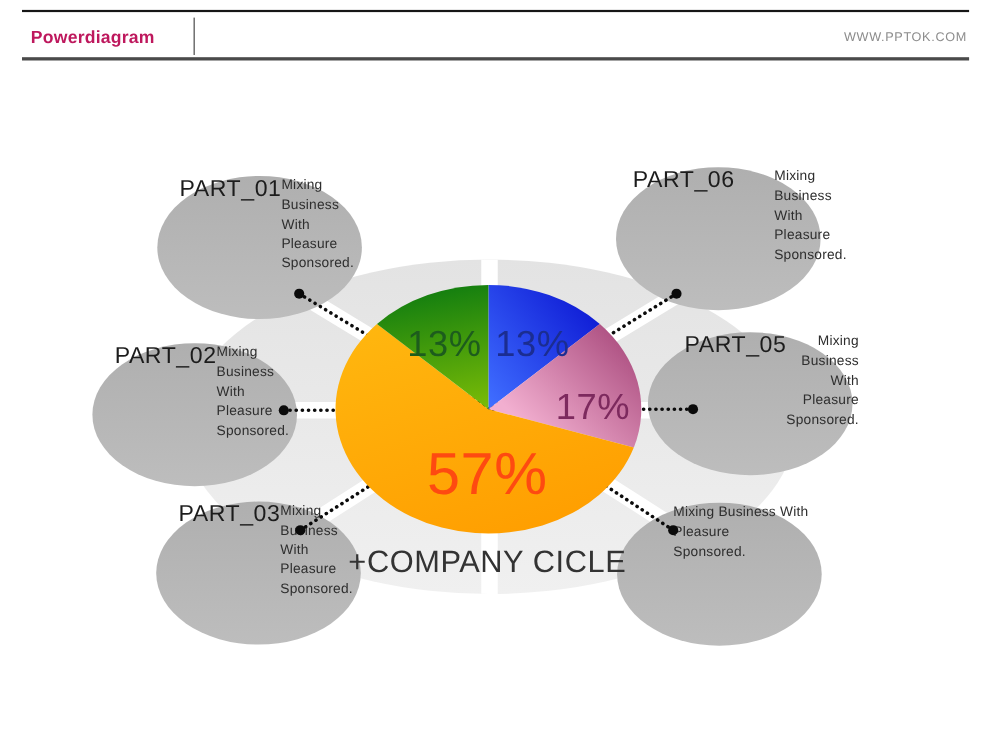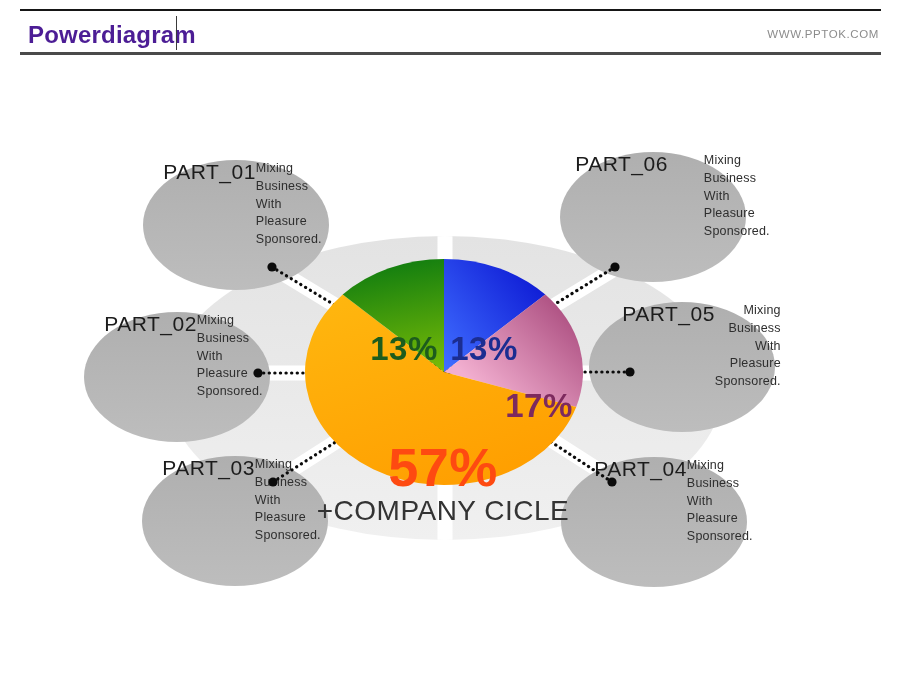--- a/index.html
+++ b/index.html
@@ -4,21 +4,21 @@
 <style>
   html,body{margin:0;padding:0;background:#fff;}
   #slide{
     position:relative;width:900px;height:675px;background:#fff;overflow:hidden;
     font-family:"Liberation Sans", sans-serif;
   }
   
   .top-rule{position:absolute;left:20px;top:9px;width:861px;height:2px;background:#161616;}
   .header-title{
     position:absolute;left:28px;top:21px;height:28px;line-height:28px;
-    font-size:24px;font-weight:bold;color:#4c1d95;letter-spacing:0.2px;
+    font-size:16px;font-weight:bold;color:#be185d;letter-spacing:0.2px;
   }
   .header-sep{position:absolute;left:176px;top:16px;width:1px;height:34px;background:#3a3a3a;}
   .header-site{
     position:absolute;right:21px;top:28px;font-size:11.5px;color:#8c8c8c;letter-spacing:0.6px;
   }
   .header-rule{position:absolute;left:20px;top:52px;width:861px;height:2.5px;background:#4a4a4a;}
   
   svg.layer{position:absolute;left:150px;top:200px;width:600px;height:420px;}
   #bg-layer{z-index:1;}
   #pie-layer{z-index:3;}
@@ -35,21 +35,21 @@
   .part.pright{padding-left:45px;padding-right:6px;}
   #part-01{left:143px;top:160px;}
   #part-02{left:84px; top:312px;}
   #part-03{left:142px;top:456px;}
   #part-06{left:560px;top:152px;gap:36px;}
   #part-05{left:589px;top:302px;text-align:right;}
   #part-04{left:561px;top:457px;}
   
   .pct{
     position:absolute;z-index:4;transform:translate(-50%,-50%);
-    font-size:33px;font-weight:700;letter-spacing:0.5px;white-space:nowrap;margin-top:36px;
+    font-size:33px;font-weight:400;letter-spacing:0.5px;white-space:nowrap;
   }
   #lbl-green {left:404px;top:313px;}
   #lbl-blue  {left:484px;top:313px;}
   #lbl-pink  {left:539px;top:370px;text-align:right;}
   #lbl-orange{left:443px;top:431px;font-size:54px;}
   .caption{
     position:absolute;z-index:4;left:443px;top:511px;transform:translate(-50%,-50%);
     font-size:28px;color:#333;letter-spacing:0.5px;white-space:nowrap;
   }
 </style>
@@ -99,21 +99,20 @@
 Pleasure
 Sponsored.</div>
   </div>
   <div class="part pleft" id="part-03">
     <div class="ptitle">PART_03</div>
     <div class="pdesc">Mixing Business With
 Pleasure
 Sponsored.</div>
   </div>
   <div class="part pright" id="part-04">
-    <div class="ptitle">PART_04</div>
     <div class="pdesc">Mixing Business With
 Pleasure
 Sponsored.</div>
   </div>
   <div class="part pright" id="part-05">
     <div class="ptitle">PART_05</div>
     <div class="pdesc">Mixing Business With
 Pleasure
 Sponsored.</div>
   </div>

